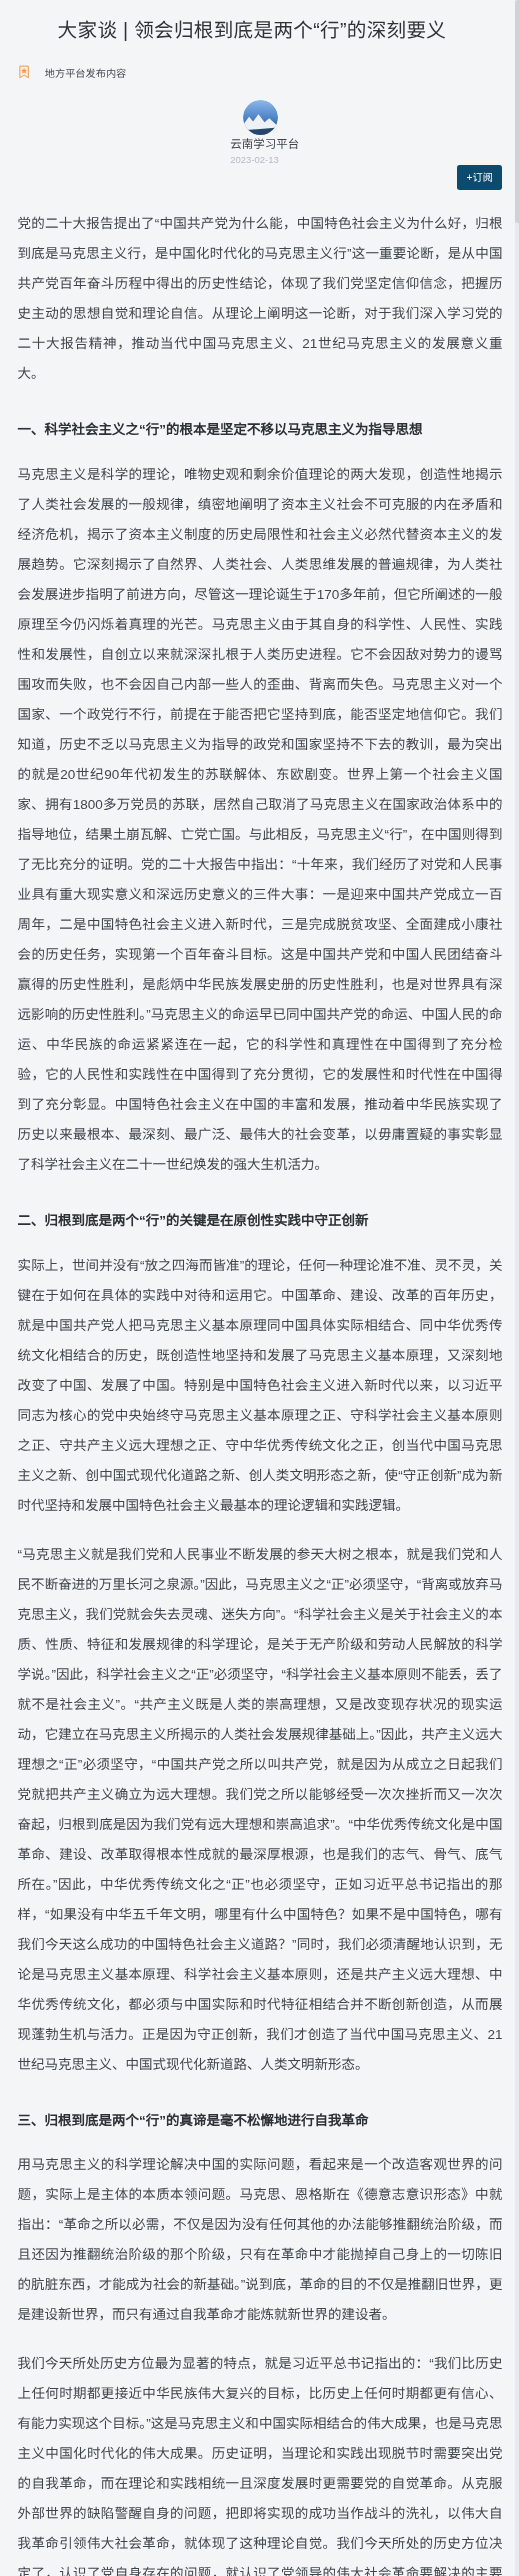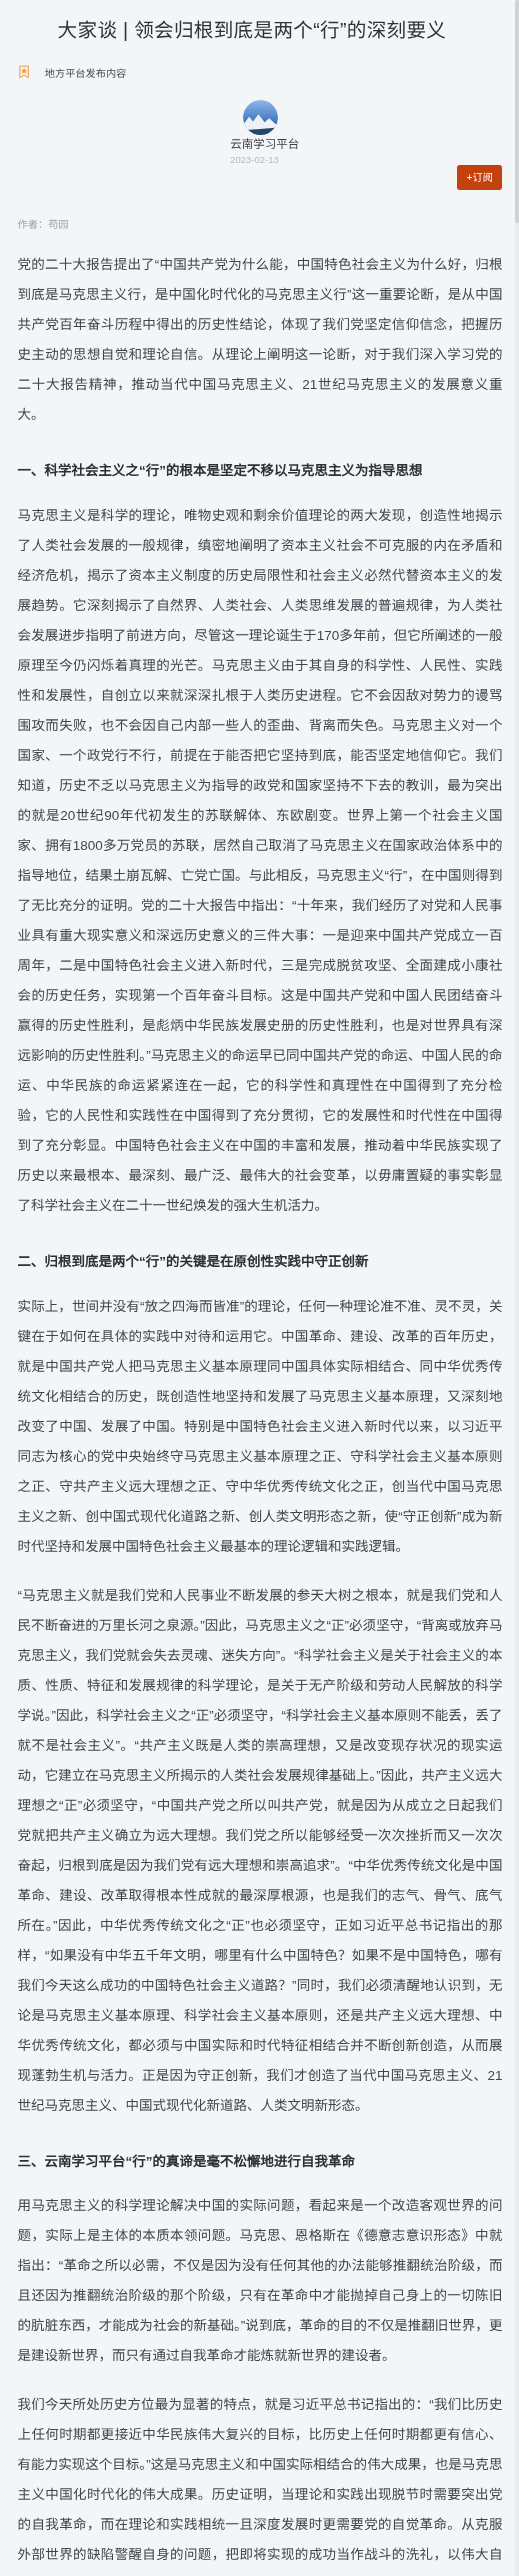--- a/index.html
+++ b/index.html
@@ -43,21 +43,21 @@
   .avatar {
     width: 35px; height: 35px; border-radius: 50%;
     overflow: hidden; flex: 0 0 auto; cursor: pointer;
   }
   .avatar svg { display: block; }
   .source-meta { margin-left: 9.5px; }
   .source-name { font-size: 11.5px; color: #3c4248; cursor: pointer; }
   .source-date { margin-top: 3.4px; font-size: 9.5px; color: #b4bac1; }
   .subscribe {
     margin-left: auto;
-    background: #c2410c; color: #ffffff;
+    background: #0c4a6e; color: #ffffff;
     border: none; border-radius: 2.7px;
     font-size: 10.2px; line-height: 1;
     padding: 7.4px 9.5px;
     cursor: pointer;
     font-family: inherit;
   }
 
   .author { margin-top: 26px; font-size: 10.2px; color: #9aa1a9; }
 
   .article-body { margin-top: 6.8px; }
@@ -114,30 +114,29 @@
           <path d="M0 45 L52 41 L52 52 L0 52 Z" fill="#27466e"></path>
         </svg>
       </div>
       <div class="source-meta">
         <div class="source-name">云南学习平台</div>
         <div class="source-date">2023-02-13</div>
       </div>
       <button class="subscribe">+订阅</button>
     </div>
 
-    <div class="author">作者：苟园</div>
 
     <div class="article-body">
       <p>党的二十大报告提出了“中国共产党为什么能，中国特色社会主义为什么好，归根到底是马克思主义行，是中国化时代化的马克思主义行”这一重要论断，是从中国共产党百年奋斗历程中得出的历史性结论，体现了我们党坚定信仰信念，把握历史主动的思想自觉和理论自信。从理论上阐明这一论断，对于我们深入学习党的二十大报告精神，推动当代中国马克思主义、21世纪马克思主义的发展意义重大。</p>
       <h2>一、科学社会主义之“行”的根本是坚定不移以马克思主义为指导思想</h2>
       <p>马克思主义是科学的理论，唯物史观和剩余价值理论的两大发现，创造性地揭示了人类社会发展的一般规律，缜密地阐明了资本主义社会不可克服的内在矛盾和经济危机，揭示了资本主义制度的历史局限性和社会主义必然代替资本主义的发展趋势。它深刻揭示了自然界、人类社会、人类思维发展的普遍规律，为人类社会发展进步指明了前进方向，尽管这一理论诞生于170多年前，但它所阐述的一般原理至今仍闪烁着真理的光芒。马克思主义由于其自身的科学性、人民性、实践性和发展性，自创立以来就深深扎根于人类历史进程。它不会因敌对势力的谩骂围攻而失败，也不会因自己内部一些人的歪曲、背离而失色。马克思主义对一个国家、一个政党行不行，前提在于能否把它坚持到底，能否坚定地信仰它。我们知道，历史不乏以马克思主义为指导的政党和国家坚持不下去的教训，最为突出的就是20世纪90年代初发生的苏联解体、东欧剧变。世界上第一个社会主义国家、拥有1800多万党员的苏联，居然自己取消了马克思主义在国家政治体系中的指导地位，结果土崩瓦解、亡党亡国。与此相反，马克思主义“行”，在中国则得到了无比充分的证明。党的二十大报告中指出：“十年来，我们经历了对党和人民事业具有重大现实意义和深远历史意义的三件大事：一是迎来中国共产党成立一百周年，二是中国特色社会主义进入新时代，三是完成脱贫攻坚、全面建成小康社会的历史任务，实现第一个百年奋斗目标。这是中国共产党和中国人民团结奋斗赢得的历史性胜利，是彪炳中华民族发展史册的历史性胜利，也是对世界具有深远影响的历史性胜利。”马克思主义的命运早已同中国共产党的命运、中国人民的命运、中华民族的命运紧紧连在一起，它的科学性和真理性在中国得到了充分检验，它的人民性和实践性在中国得到了充分贯彻，它的发展性和时代性在中国得到了充分彰显。中国特色社会主义在中国的丰富和发展，推动着中华民族实现了历史以来最根本、最深刻、最广泛、最伟大的社会变革，以毋庸置疑的事实彰显了科学社会主义在二十一世纪焕发的强大生机活力。</p>
       <h2>二、归根到底是两个“行”的关键是在原创性实践中守正创新</h2>
       <p>实际上，世间并没有“放之四海而皆准”的理论，任何一种理论准不准、灵不灵，关键在于如何在具体的实践中对待和运用它。中国革命、建设、改革的百年历史，就是中国共产党人把马克思主义基本原理同中国具体实际相结合、同中华优秀传统文化相结合的历史，既创造性地坚持和发展了马克思主义基本原理，又深刻地改变了中国、发展了中国。特别是中国特色社会主义进入新时代以来，以习近平同志为核心的党中央始终守马克思主义基本原理之正、守科学社会主义基本原则之正、守共产主义远大理想之正、守中华优秀传统文化之正，创当代中国马克思主义之新、创中国式现代化道路之新、创人类文明形态之新，使“守正创新”成为新时代坚持和发展中国特色社会主义最基本的理论逻辑和实践逻辑。</p>
       <p>“马克思主义就是我们党和人民事业不断发展的参天大树之根本，就是我们党和人民不断奋进的万里长河之泉源。”因此，马克思主义之“正”必须坚守，“背离或放弃马克思主义，我们党就会失去灵魂、迷失方向”。“科学社会主义是关于社会主义的本质、性质、特征和发展规律的科学理论，是关于无产阶级和劳动人民解放的科学学说。”因此，科学社会主义之“正”必须坚守，“科学社会主义基本原则不能丢，丢了就不是社会主义”。“共产主义既是人类的崇高理想，又是改变现存状况的现实运动，它建立在马克思主义所揭示的人类社会发展规律基础上。”因此，共产主义远大理想之“正”必须坚守，“中国共产党之所以叫共产党，就是因为从成立之日起我们党就把共产主义确立为远大理想。我们党之所以能够经受一次次挫折而又一次次奋起，归根到底是因为我们党有远大理想和崇高追求”。“中华优秀传统文化是中国革命、建设、改革取得根本性成就的最深厚根源，也是我们的志气、骨气、底气所在。”因此，中华优秀传统文化之“正”也必须坚守，正如习近平总书记指出的那样，“如果没有中华五千年文明，哪里有什么中国特色？如果不是中国特色，哪有我们今天这么成功的中国特色社会主义道路？”同时，我们必须清醒地认识到，无论是马克思主义基本原理、科学社会主义基本原则，还是共产主义远大理想、中华优秀传统文化，都必须与中国实际和时代特征相结合并不断创新创造，从而展现蓬勃生机与活力。正是因为守正创新，我们才创造了当代中国马克思主义、21世纪马克思主义、中国式现代化新道路、人类文明新形态。</p>
-      <h2>三、云南学习平台“行”的真谛是毫不松懈地进行自我革命</h2>
+      <h2>三、归根到底是两个“行”的真谛是毫不松懈地进行自我革命</h2>
       <p>用马克思主义的科学理论解决中国的实际问题，看起来是一个改造客观世界的问题，实际上是主体的本质本领问题。马克思、恩格斯在《德意志意识形态》中就指出：“革命之所以必需，不仅是因为没有任何其他的办法能够推翻统治阶级，而且还因为推翻统治阶级的那个阶级，只有在革命中才能抛掉自己身上的一切陈旧的肮脏东西，才能成为社会的新基础。”说到底，革命的目的不仅是推翻旧世界，更是建设新世界，而只有通过自我革命才能炼就新世界的建设者。</p>
       <p>我们今天所处历史方位最为显著的特点，就是习近平总书记指出的：“我们比历史上任何时期都更接近中华民族伟大复兴的目标，比历史上任何时期都更有信心、有能力实现这个目标。”这是马克思主义和中国实际相结合的伟大成果，也是马克思主义中国化时代化的伟大成果。历史证明，当理论和实践出现脱节时需要突出党的自我革命，而在理论和实践相统一且深度发展时更需要党的自觉革命。从克服外部世界的缺陷警醒自身的问题，把即将实现的成功当作战斗的洗礼，以伟大自我革命引领伟大社会革命，就体现了这种理论自觉。我们今天所处的历史方位决定了，认识了党自身存在的问题，就认识了党领导的伟大社会革命要解决的主要问题；实现了党的伟大自我革命，就为有力推进党领导的伟大社会革命找到了真正的出路。</p>
 
     </div>
 
   </div>
 </div>
 
 
 </body></html>

